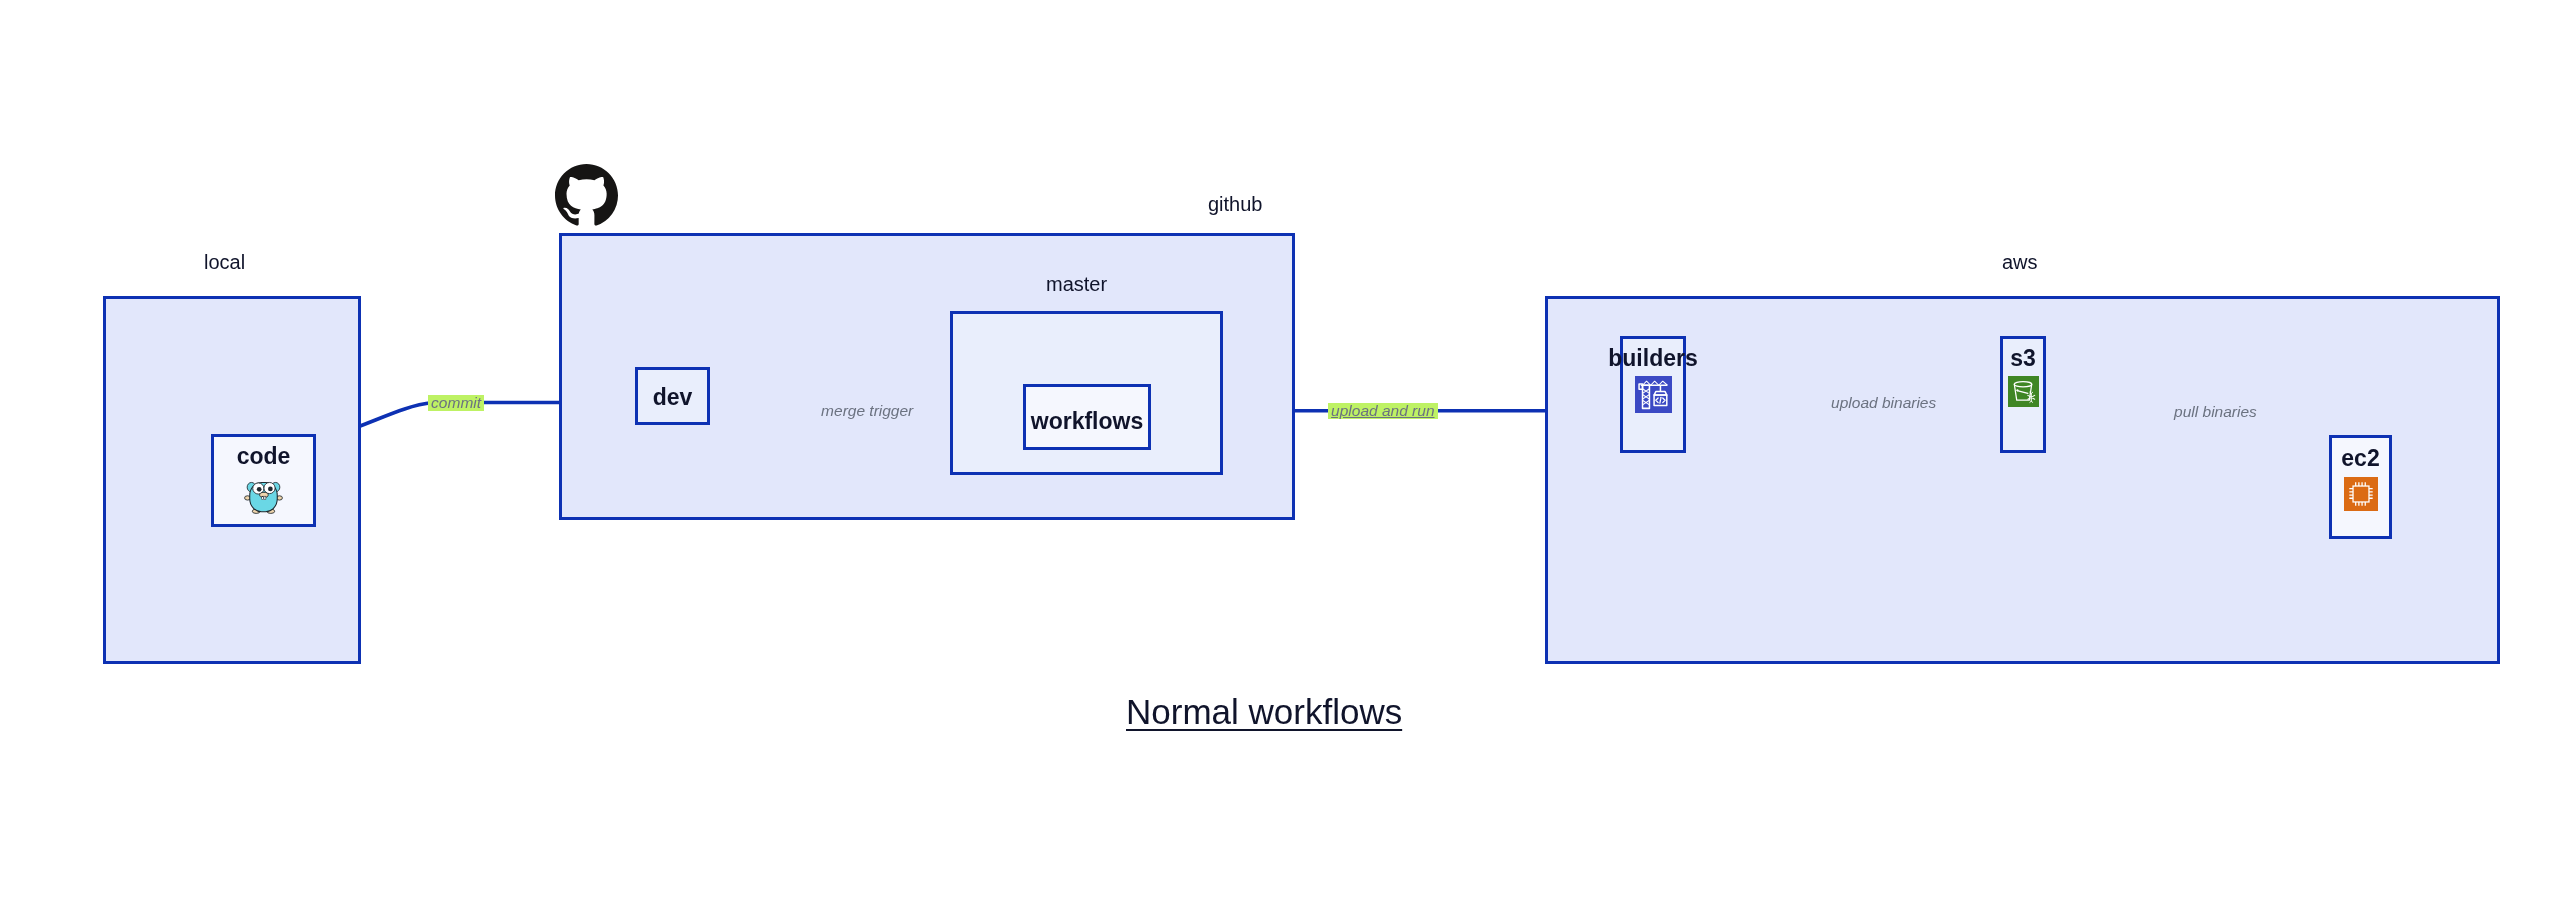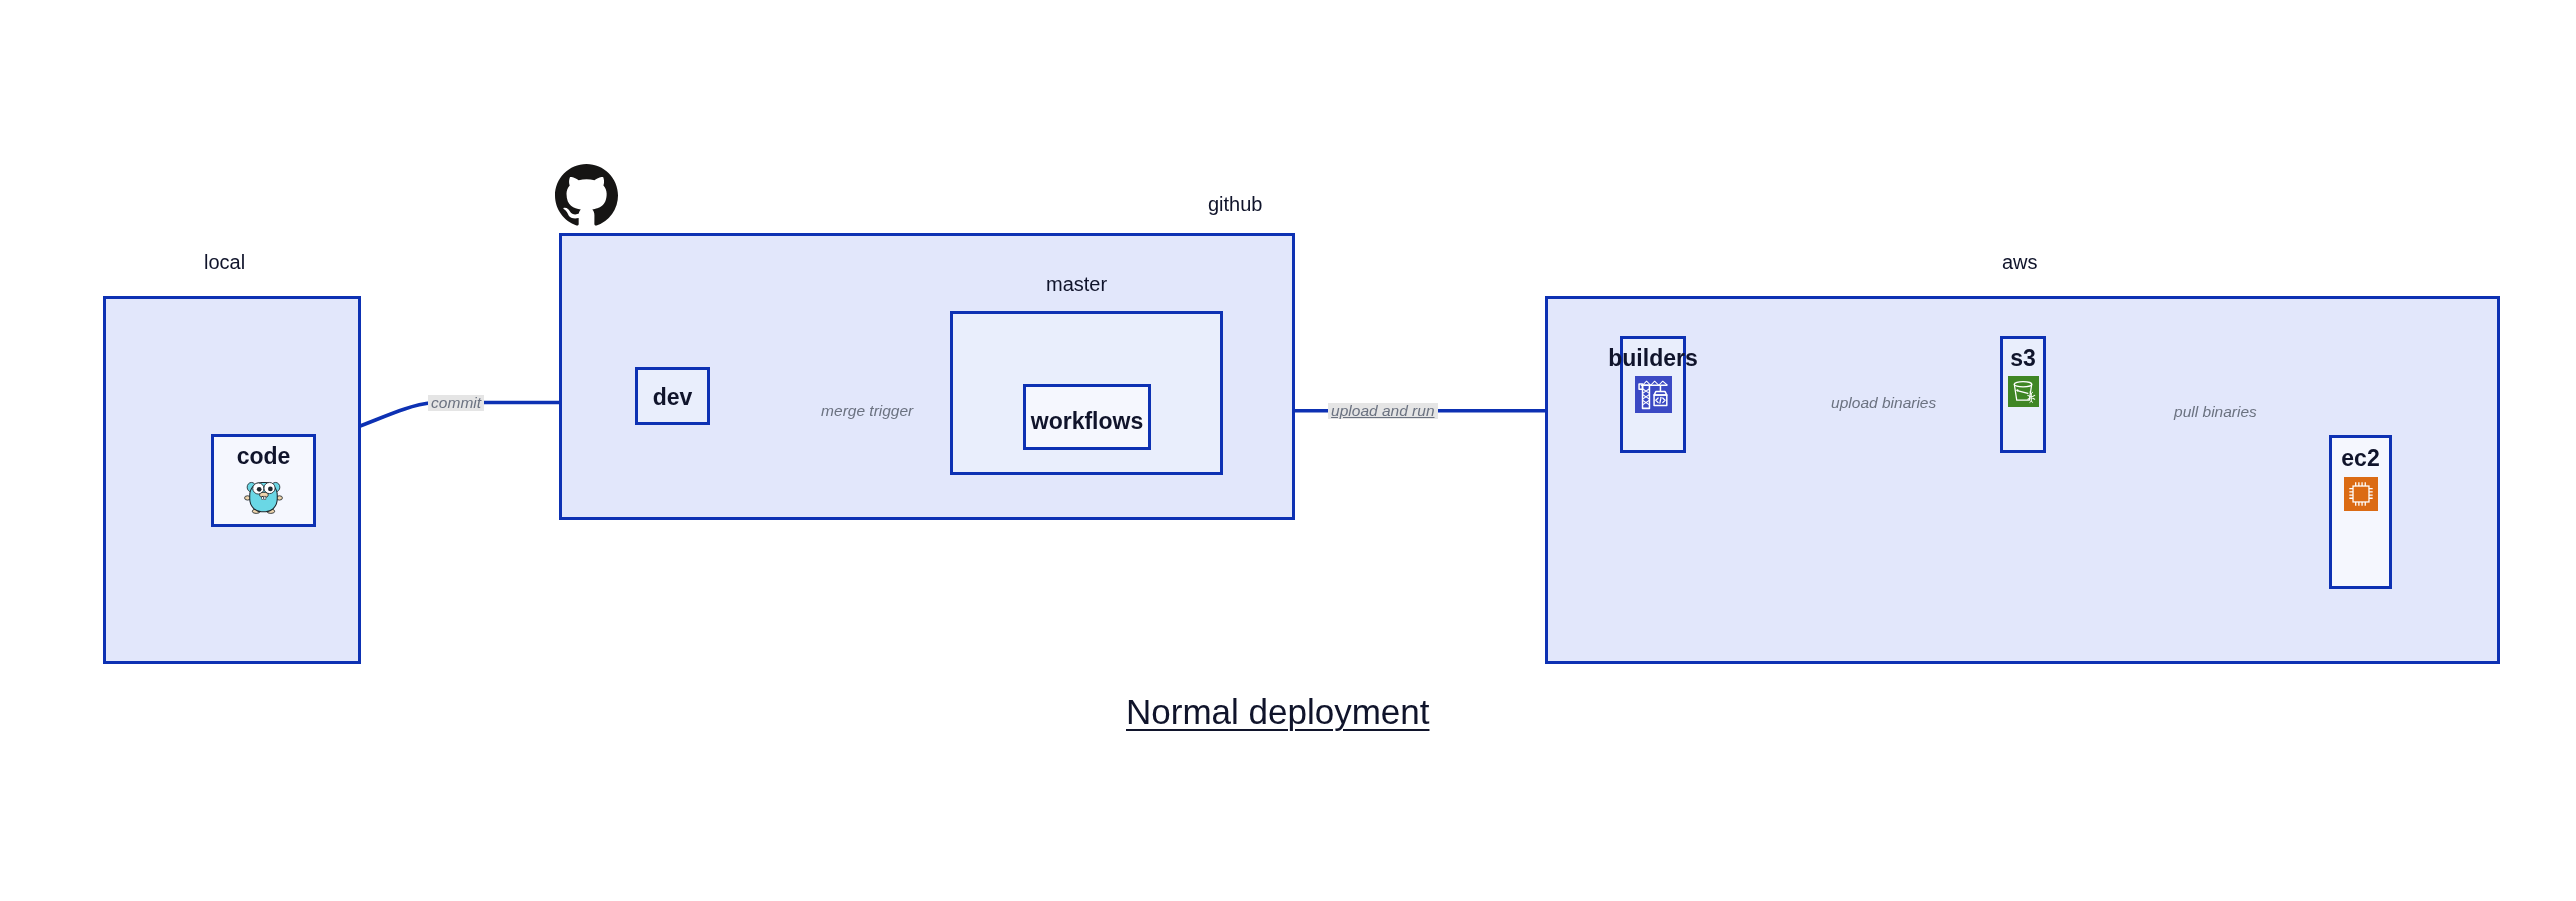--- a/index.html
+++ b/index.html
@@ -73,21 +73,21 @@
     height: 902px;
     pointer-events: none;
   }
   .edge-label {
     position: absolute;
     color: #6b7280;
     font-size: 15.5px;
     font-style: italic;
     line-height: 1;
     white-space: nowrap;
-    background: #e5e5e5;
+    background: #bef264;
     padding: 0 3.1px;
   }
   .edge-label.on-fill { background: #e2e7fb; }
 
   
   #diagram-title {
     position: absolute;
     color: #10142b;
     font-size: 35px;
     font-weight: 400;
@@ -232,21 +232,21 @@
         </g>
 
         <g stroke="#ffffff" stroke-width="2.2" stroke-linecap="round">
           <path d="M48,36 L48,52 M41,40 L55,48 M55,40 L41,48"></path>
           <path d="M45,33.5 L48,36 L51,33.5 M45,54.5 L48,52 L51,54.5" stroke-width="1.8" fill="none"></path>
         </g>
       </svg>
     </span>
   </div>
 
-  <div class="node light" style="left:2329px; top:435px; width:63px; height:154px;">
+  <div class="node light" style="left:2329px; top:435px; width:63px; height:104px;">
     <div class="node-label" style="margin-top:9.3px;">ec2</div>
     <span class="node-icon" style="margin-top:7.2px;">
       <svg width="34" height="34" viewBox="0 0 64 64" xmlns="http://www.w3.org/2000/svg">
         <rect x="0" y="0" width="64" height="64" fill="#db6b14"></rect>
         <g stroke="#ffffff" stroke-width="2.4" fill="none">
           <rect x="17" y="17" width="30" height="30"></rect>
 
           <path d="M22,17 L22,10 M28,17 L28,10 M34,17 L34,10 M40,17 L40,10"></path>
 
           <path d="M22,47 L22,54 M28,47 L28,54 M34,47 L34,54 M40,47 L40,54"></path>
@@ -262,16 +262,16 @@
   <div class="edge-label" style="left:428px; top:395px;">commit</div>
 
   <div class="edge-label on-fill" style="left:818px; top:403px;">merge trigger</div>
 
   <div class="edge-label" style="left:1328px; top:403px;text-decoration:underline;">upload and run</div>
 
   <div class="edge-label on-fill" style="left:1828px; top:395px;">upload binaries</div>
 
   <div class="edge-label on-fill" style="left:2171px; top:404px;">pull binaries</div>
 
-  <div id="diagram-title" style="left:1126px; top:694px;">Normal deployment</div>
+  <div id="diagram-title" style="left:1126px; top:694px;">Normal workflows</div>
 
 </div>
 
 
 </body></html>

